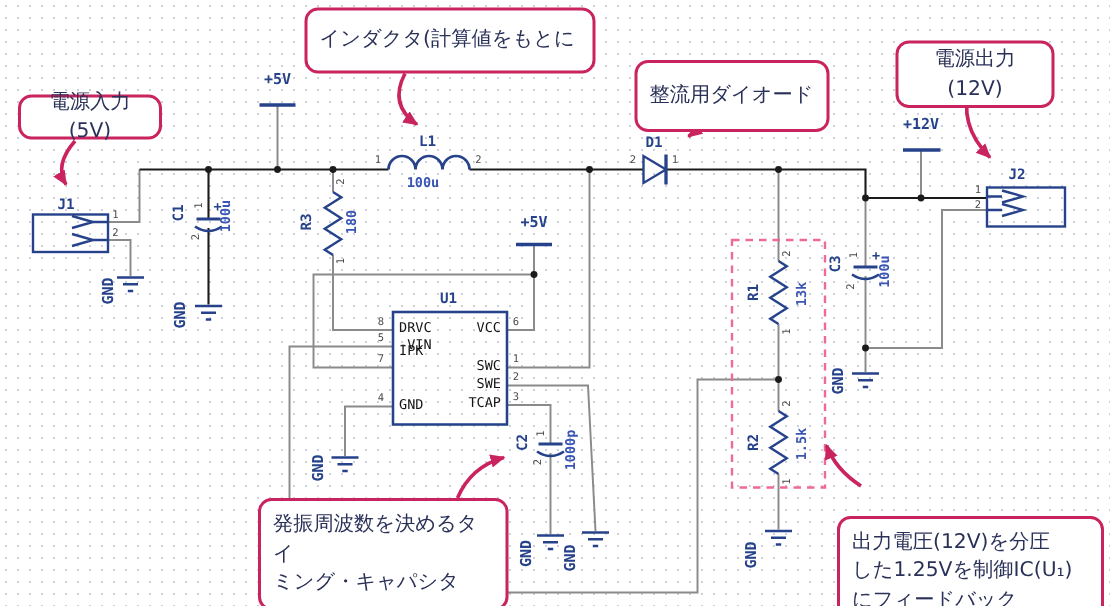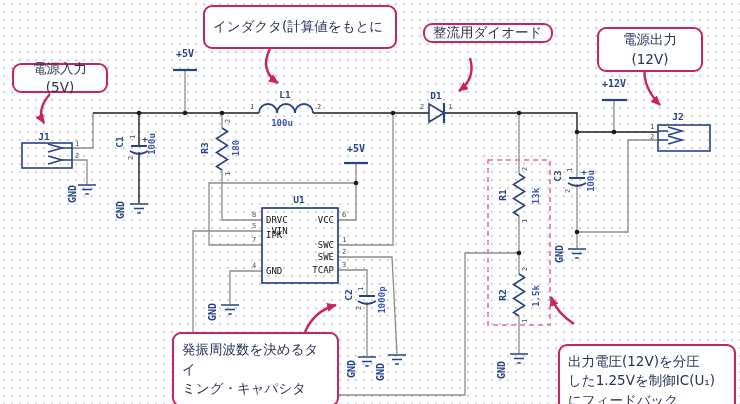--- a/index.html
+++ b/index.html
@@ -230,21 +230,21 @@
   <span class="pname r" style="left:334px;top:245px">SWC</span>
   <span class="pname r" style="left:334px;top:257px">SWE</span>
   <span class="pname r" style="left:334px;top:270px">TCAP</span>
 
   <div class="callout center" style="left:12px;top:63px;width:96px;height:30px">
     <span>電源入力(5V)</span>
   </div>
   <div class="callout center" style="left:203px;top:5px;width:194px;height:44px">
     <span>インダクタ(計算値をもとに</span>
   </div>
-  <div class="callout center" style="left:423px;top:23px;width:130px;height:20px">
+  <div class="callout center" style="left:423px;top:40px;width:130px;height:48px">
     <span>整流用ダイオード</span>
   </div>
   <div class="callout center" style="left:597px;top:27px;width:106px;height:45px">
     <span>電源出力(12V)</span>
   </div>
   <div class="callout left" style="left:172px;top:332px;width:167px;height:75px">
     <span>発振周波数を決めるタイ</span>
     <span>ミング・キャパシタ</span>
   </div>
   <div class="callout left" style="left:558px;top:344px;width:178px;height:74px">

